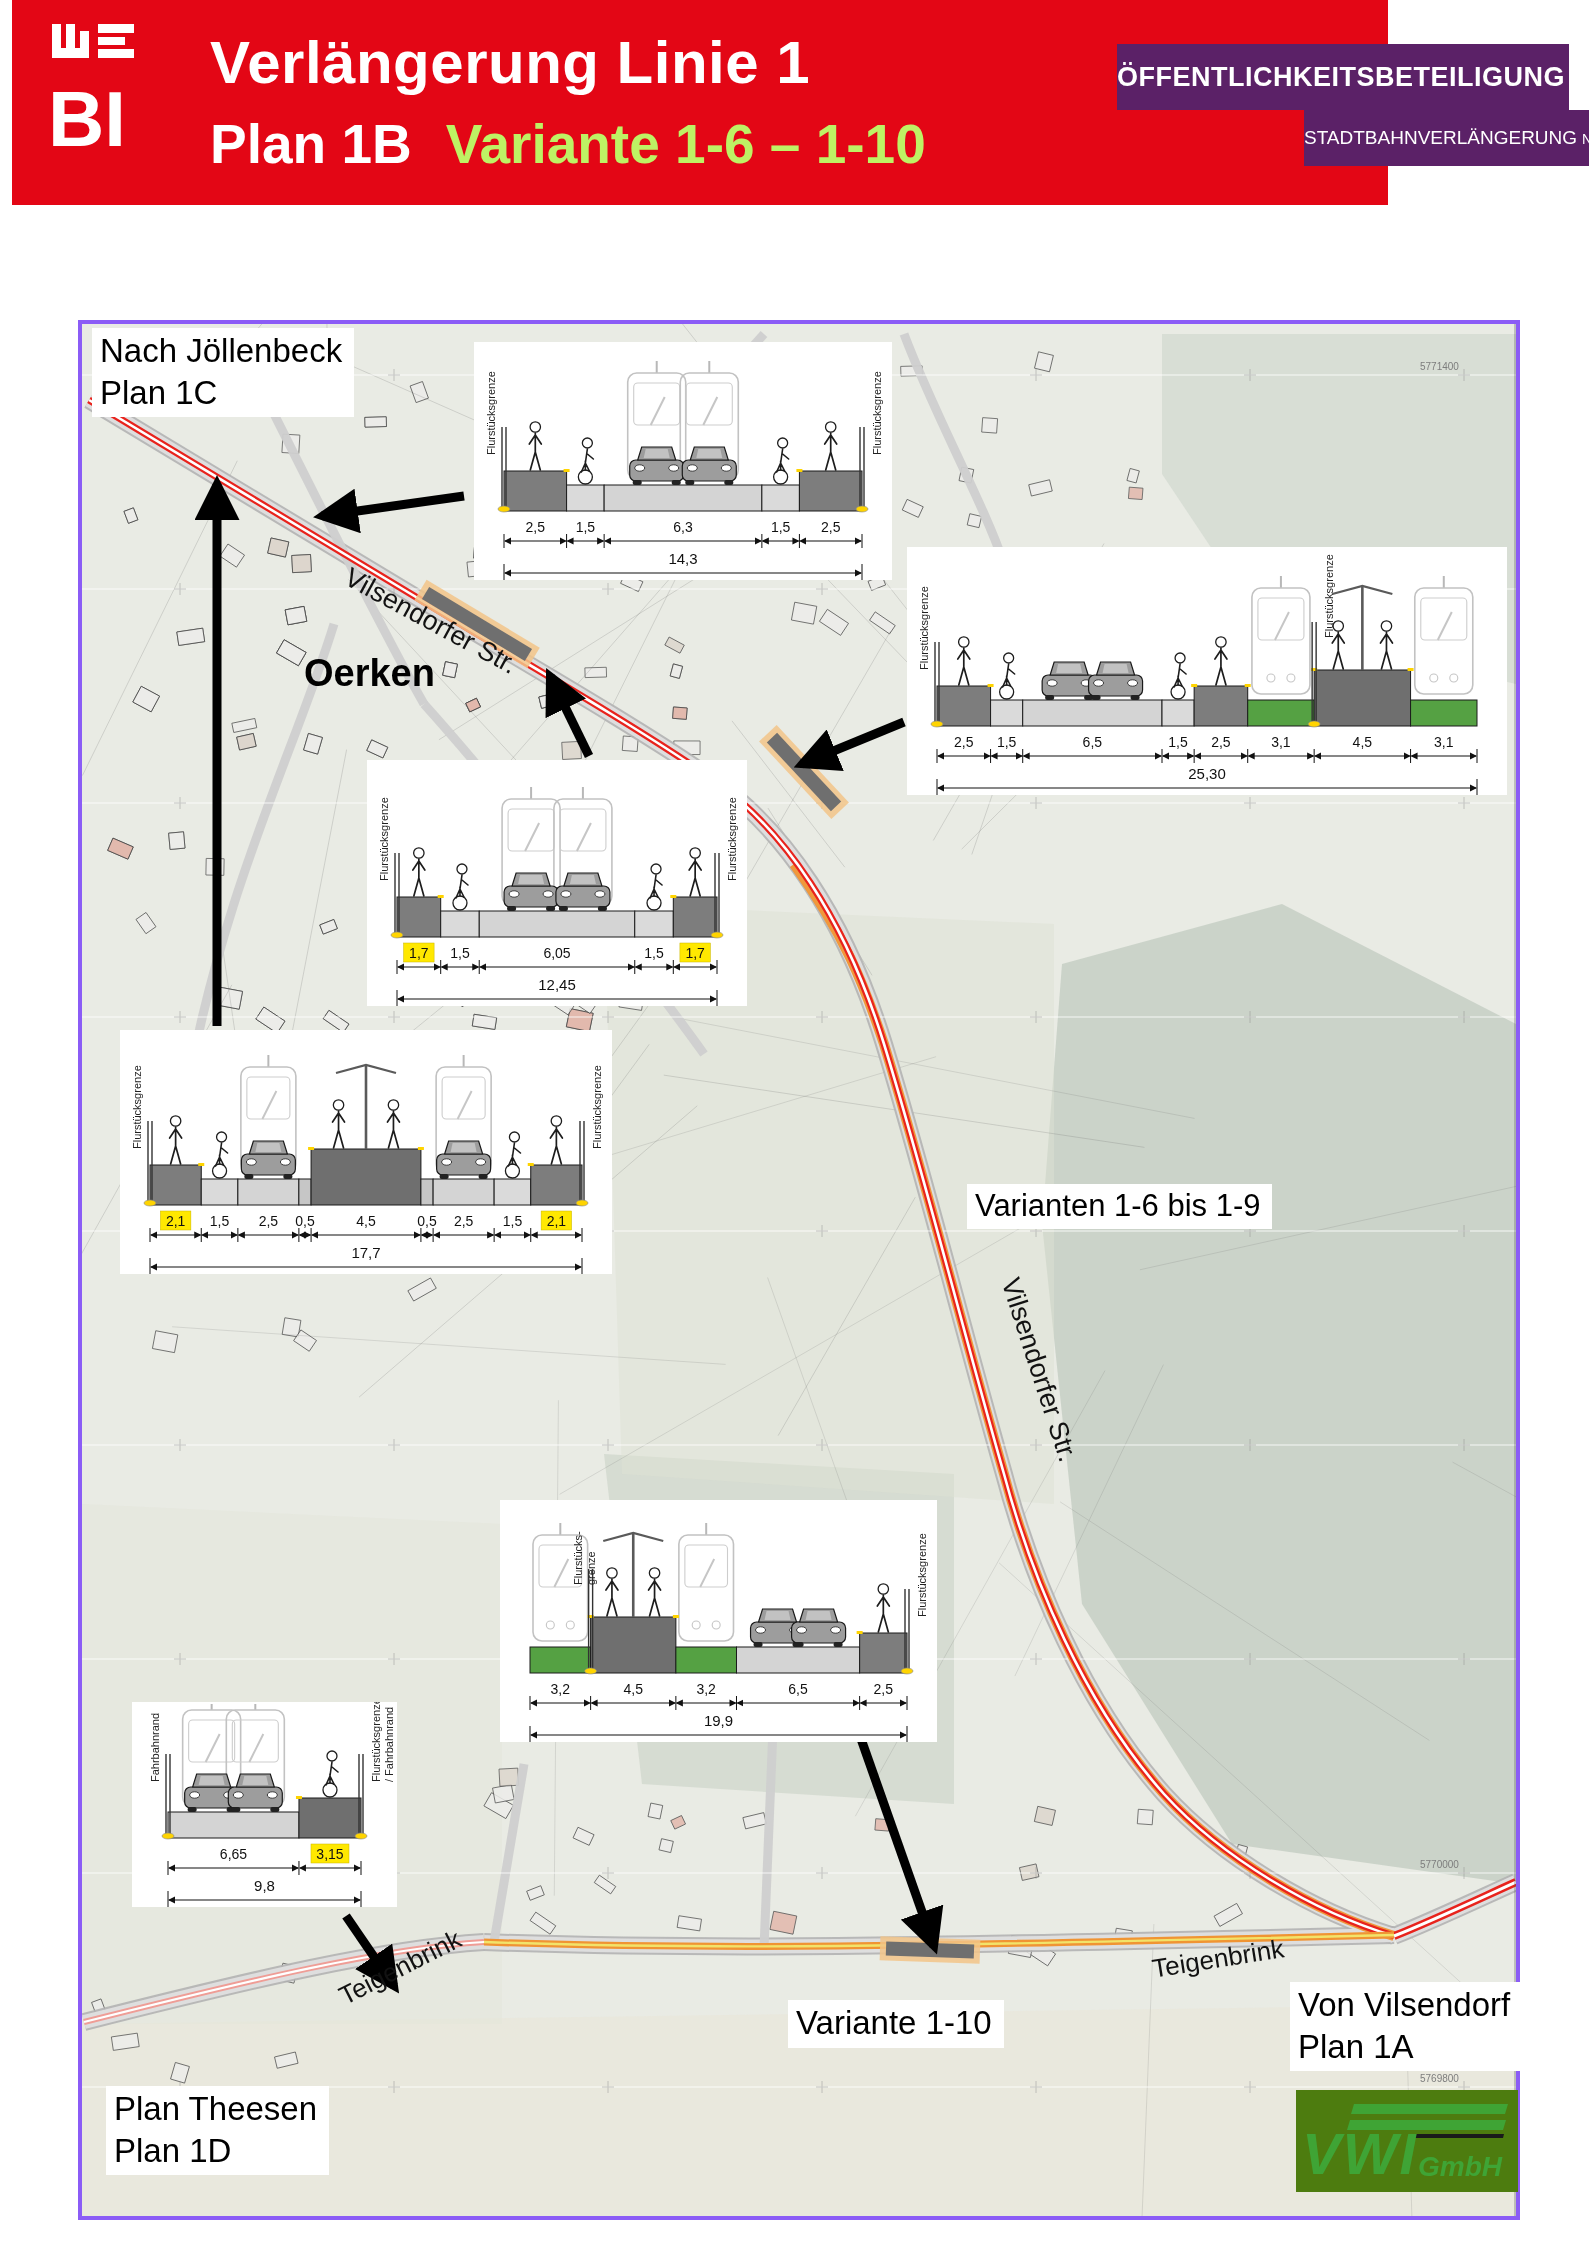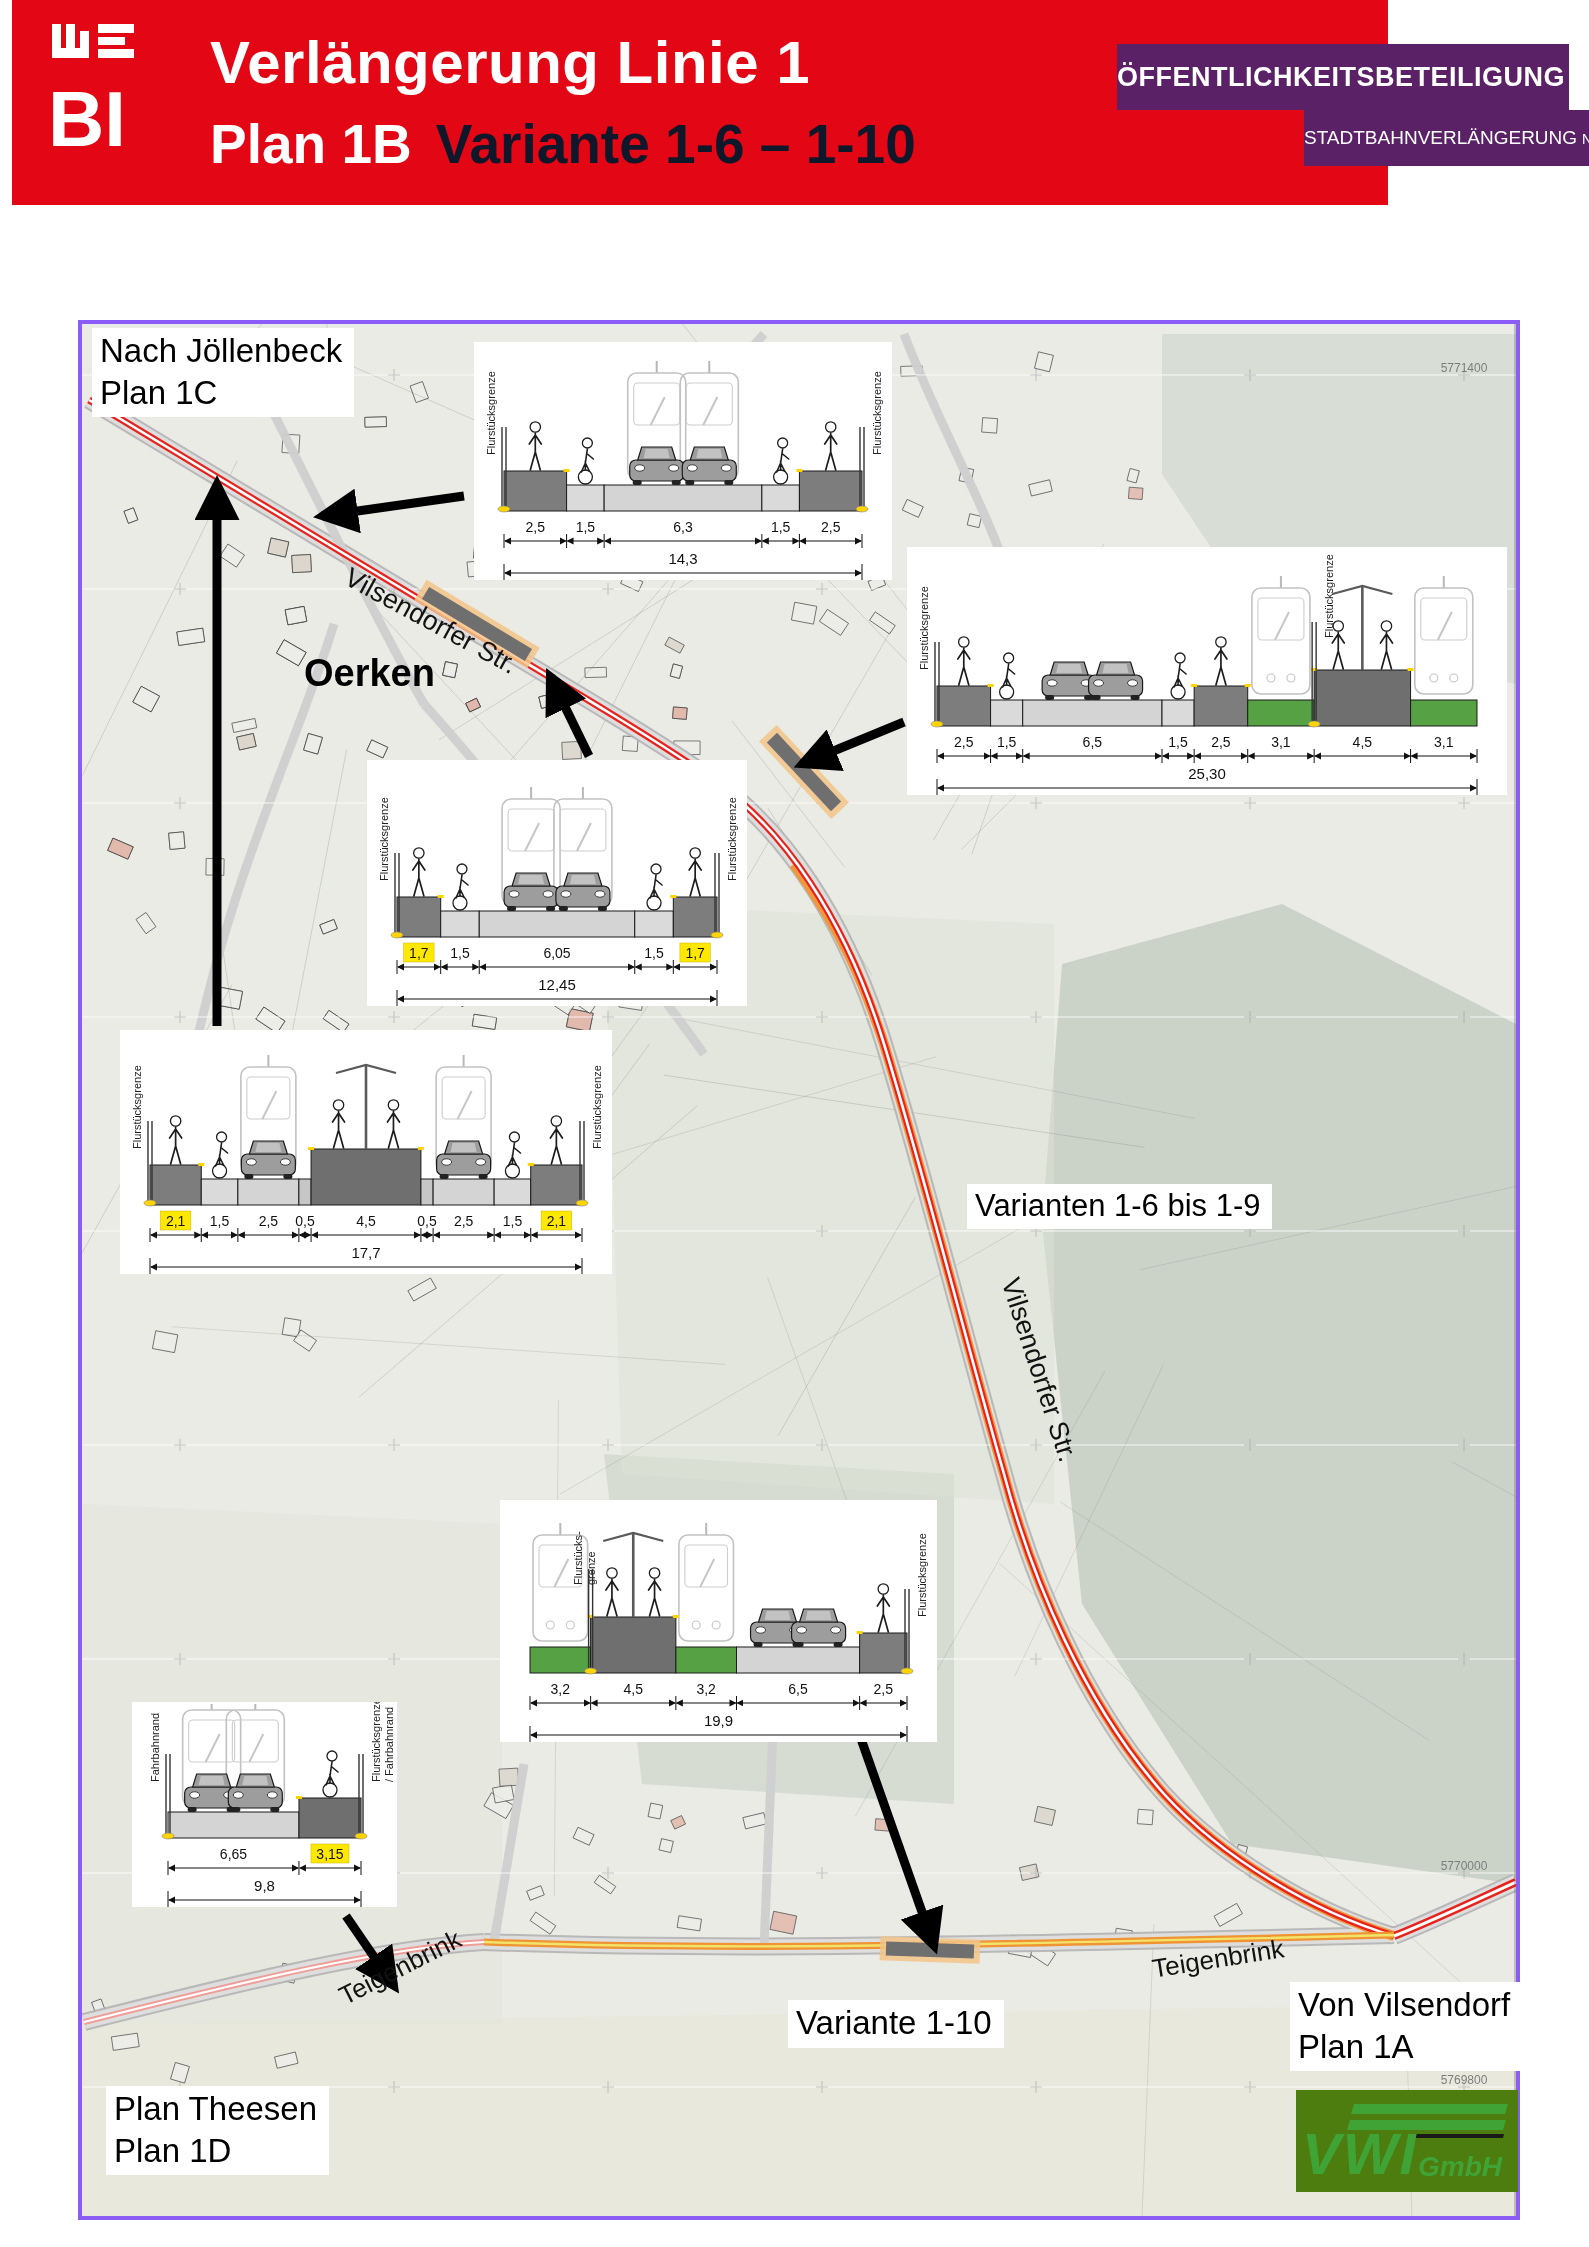--- a/index.html
+++ b/index.html
@@ -3,35 +3,35 @@
 <meta charset="utf-8">
 <style>
   html,body{margin:0;padding:0;background:#fff;font-family:"Liberation Sans",sans-serif;}
   .page{position:relative;width:1589px;height:2247px;background:#fff;overflow:hidden;}
   
   .topbar{position:absolute;left:12px;top:0;width:1376px;height:205px;background:#e30615;}
   .bi-logo{position:absolute;left:38px;top:22px;width:92px;height:132px;}
   .h-title{position:absolute;left:198px;top:28px;font-size:60px;font-weight:bold;color:#fff;letter-spacing:.5px;white-space:nowrap;}
   .h-line2{position:absolute;left:198px;top:112px;font-size:55px;font-weight:bold;white-space:nowrap;}
   .h-line2 .plan{color:#fff;}
-  .h-line2 .variant{color:#0f172a;margin-left:24px;}
+  .h-line2 .variant{color:#bef264;margin-left:34px;}
   .badge1{position:absolute;left:1093px;top:44px;width:452px;height:66px;background:#5b2167;color:#fff;
           font-size:27px;font-weight:bold;text-align:left;line-height:66px;letter-spacing:.5px;margin-left:12px;}
   .badge2{position:absolute;left:1292px;top:110px;width:297px;height:56px;background:#5b2167;color:#fff;
           font-size:19px;line-height:56px;text-align:center;white-space:nowrap;}
   .badge2 .nord{font-size:14px;margin-left:5px;letter-spacing:.5px;}
   
   .map-wrap{position:absolute;left:78px;top:320px;width:1434px;height:1892px;border:4px solid #8b5cf6;background:#e9ebe4;}
   #map-svg{position:absolute;left:0;top:0;}
   .map-label{position:absolute;background:#fff;color:#000;font-size:33px;line-height:1.26;padding:2px 12px 4px 8px;white-space:nowrap;}
   .map-label span{display:block;}
   .map-label span:empty{display:none;}
   #lbl-oerken{background:transparent;font-weight:bold;font-size:38px;padding:0;}
   .street{position:absolute;font-size:27px;color:#121212;transform-origin:0 0;white-space:nowrap;}
-  .gridnum{position:absolute;width:88px;text-align:center;font-size:12px;color:#7d7d7d;}
+  .gridnum{position:absolute;width:88px;text-align:left;font-size:10px;color:#7d7d7d;}
   .cs{position:absolute;background:#fff;}
   #vwi-box{position:absolute;left:1214px;top:1766px;width:222px;height:102px;background:#4d7c0f;}
 </style>
 </head>
 <body>
 
 <div class="page">
 
   <header class="topbar">
     <svg class="bi-logo" viewBox="0 0 92 132" width="92" height="132">

